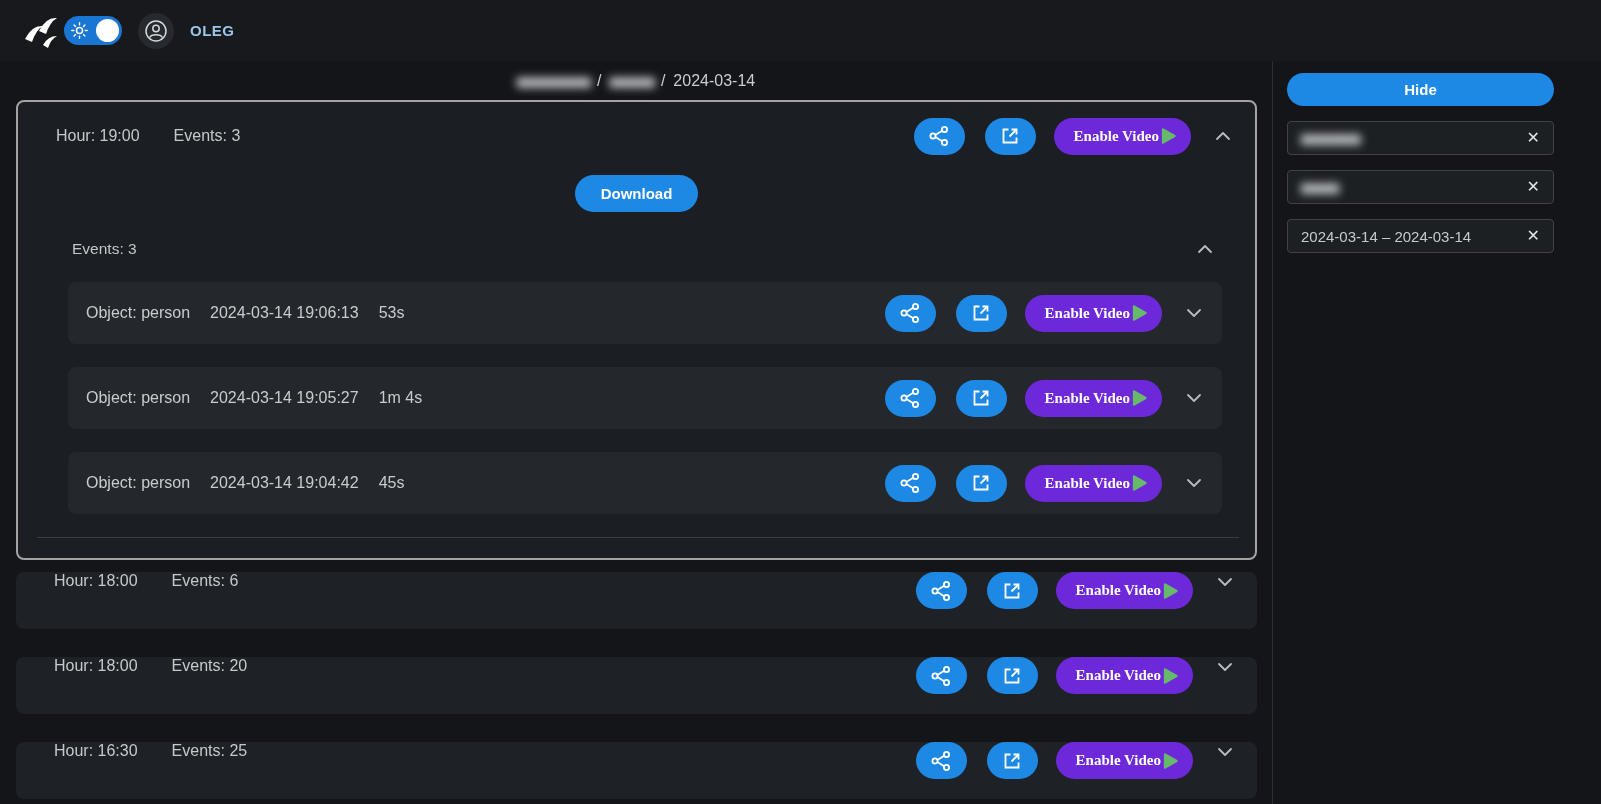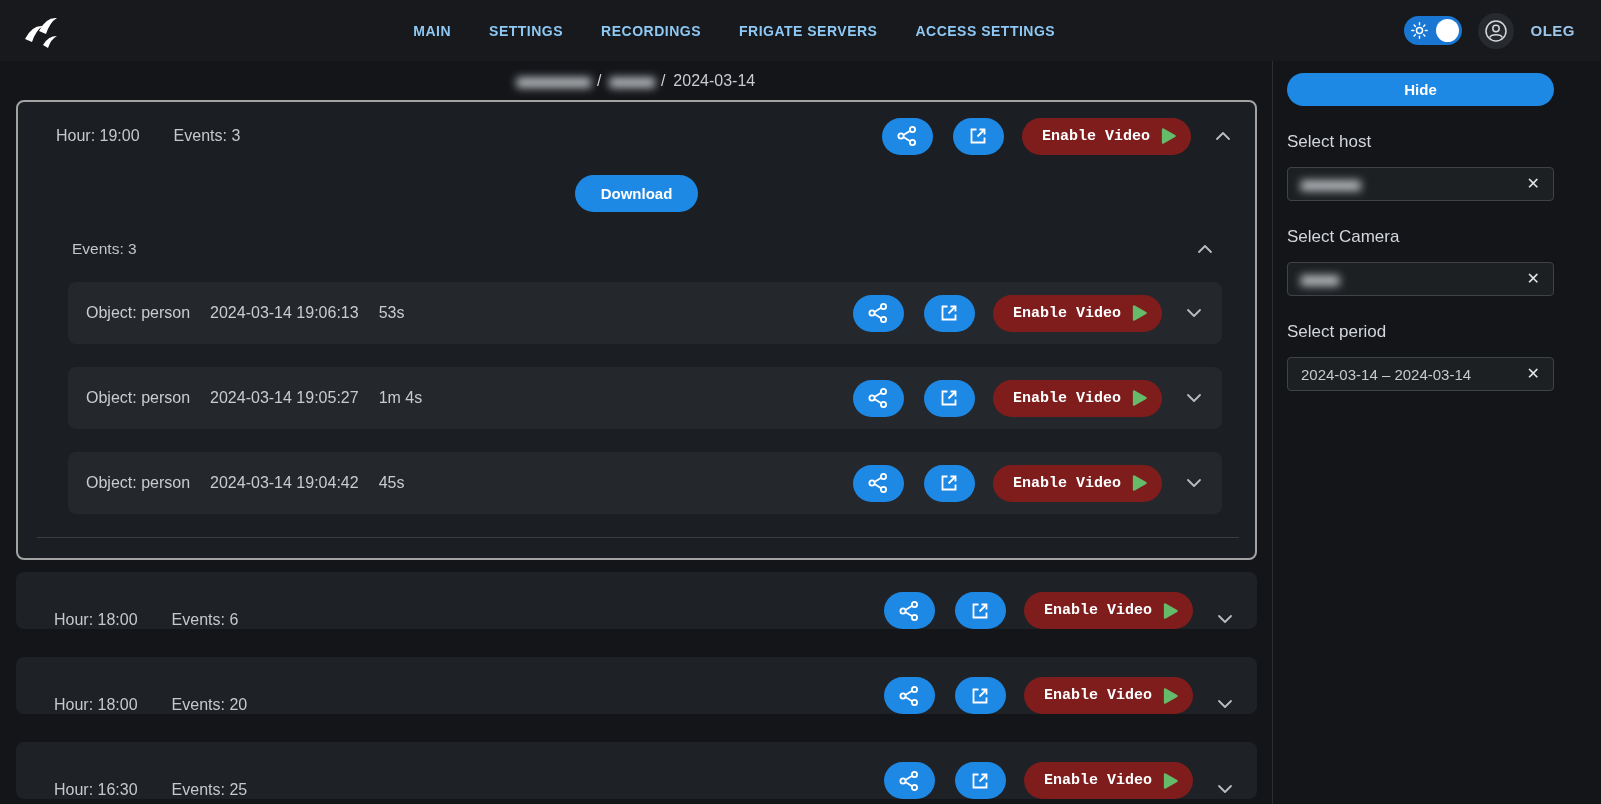--- a/index.html
+++ b/index.html
@@ -63,24 +63,24 @@
   .hour-label { font-size:16px; color:#c6c9cc; }
   .events-count { font-size:16px; color:#c6c9cc; margin-left:34px; }
   .spacer { flex:1; }
 
   .btn-icon {
     width:51px; height:37px; border-radius:19px; background:#1e88e5;
     border:none; display:flex; align-items:center; justify-content:center;
     margin-left:20px; cursor:pointer; flex:0 0 auto;
   }
   .btn-video {
-    height:37px; border-radius:19px; background:#7f1d1d; border:none;
-    display:flex; align-items:center; gap:9px; padding:0 14px 0 20px;
+    height:37px; border-radius:19px; background:#6d28d9; border:none;
+    display:flex; align-items:center; padding:0 14px 0 20px;
     margin-left:18px; cursor:pointer; color:#ffffff;
-    font-family:Liberation Mono, monospace; font-size:15px; font-weight:bold;
+    font-family:Liberation Serif, serif; font-size:15px; font-weight:bold;
     white-space:nowrap; flex:0 0 auto;
   }
   .chevron-btn {
     background:none; border:none; margin-left:22px; padding:0;
     display:flex; align-items:center; cursor:pointer; flex:0 0 auto;
   }
 
   .download-row { display:flex; justify-content:center; margin-top:5px; }
   .btn-download {
     height:37px; border-radius:19px; background:#1e88e5; border:none;
@@ -98,21 +98,21 @@
   }
   .event-object { font-size:16px; color:#c9ccce; }
   .event-time { font-size:16px; color:#c9ccce; margin-left:20px; }
   .event-duration { font-size:16px; color:#c9ccce; margin-left:20px; }
 
   .panel-footer { border-top:1px solid #3a3e43; margin:8px 16px 0 19px; height:0; }
 
   
   .hour-row {
     height:57px; margin:28px 15px 0 16px; background:#1e2125; border-radius:8px;
-    display:flex; align-items:flex-end; padding:0 22px 0 38px;
+    display:flex; align-items:flex-start; padding:0 22px 0 38px;
   }
   .hour-row.first { margin-top:12px; }
 
   
   .btn-hide {
     width:100%; height:33px; border-radius:17px; background:#1e88e5; border:none;
     color:#ffffff; font-family:"Liberation Sans", sans-serif; font-size:15px;
     font-weight:bold; cursor:pointer; display:block;
   }
   .side-label { margin-top:26px; font-size:17px; color:#d3d6da; }
@@ -135,27 +135,20 @@
 
 <div class="app">
 
   <div class="nav">
     <div class="logo">
       <svg width="44" height="44" viewBox="0 0 44 44">
         <path d="M6 30 Q13 16 24 17 Q17 21 13 33 Z" fill="#ffffff"></path>
         <path d="M20 22 Q27 8 38 9 Q31 13 27 25 Z" fill="#ffffff"></path>
         <path d="M24 36 Q29 27 38 27 Q32 30 29 39 Z" fill="#ffffff"></path>
       </svg>
-    </div>
-    <div class="nav-links">
-      <span class="nav-link">MAIN</span>
-      <span class="nav-link">SETTINGS</span>
-      <span class="nav-link">RECORDINGS</span>
-      <span class="nav-link">FRIGATE SERVERS</span>
-      <span class="nav-link">ACCESS SETTINGS</span>
     </div>
     <div class="nav-right">
       <div class="toggle">
         <svg class="sun" width="17" height="17" viewBox="0 0 17 17">
           <circle cx="8.5" cy="8.5" r="3" fill="none" stroke="#ffffff" stroke-width="1.5"></circle>
           <g stroke="#ffffff" stroke-width="1.4" stroke-linecap="round">
             <line x1="8.5" y1="0.8" x2="8.5" y2="2.8"></line>
               <line x1="8.5" y1="14.2" x2="8.5" y2="16.2"></line>
             <line x1="0.8" y1="8.5" x2="2.8" y2="8.5"></line>
               <line x1="14.2" y1="8.5" x2="16.2" y2="8.5"></line>
@@ -445,33 +438,30 @@
         </button>
       </div>
 
     </div>
 
     <div class="vdivider"></div>
 
     <div class="sidebar">
       <button class="btn-hide">Hide</button>
 
-      <div class="side-label">Select host</div>
       <div class="side-select">
         <span class="masked">▆▆▆▆▆▆▆▆</span>
         <button class="x-btn">✕</button>
       </div>
 
-      <div class="side-label">Select Camera</div>
       <div class="side-select">
         <span class="masked">▆▆▆▆▆</span>
         <button class="x-btn">✕</button>
       </div>
 
-      <div class="side-label">Select period</div>
       <div class="side-select">
         <span>2024-03-14 – 2024-03-14</span>
         <button class="x-btn">✕</button>
       </div>
     </div>
 
   </div>
 </div>
 
 </body></html>

